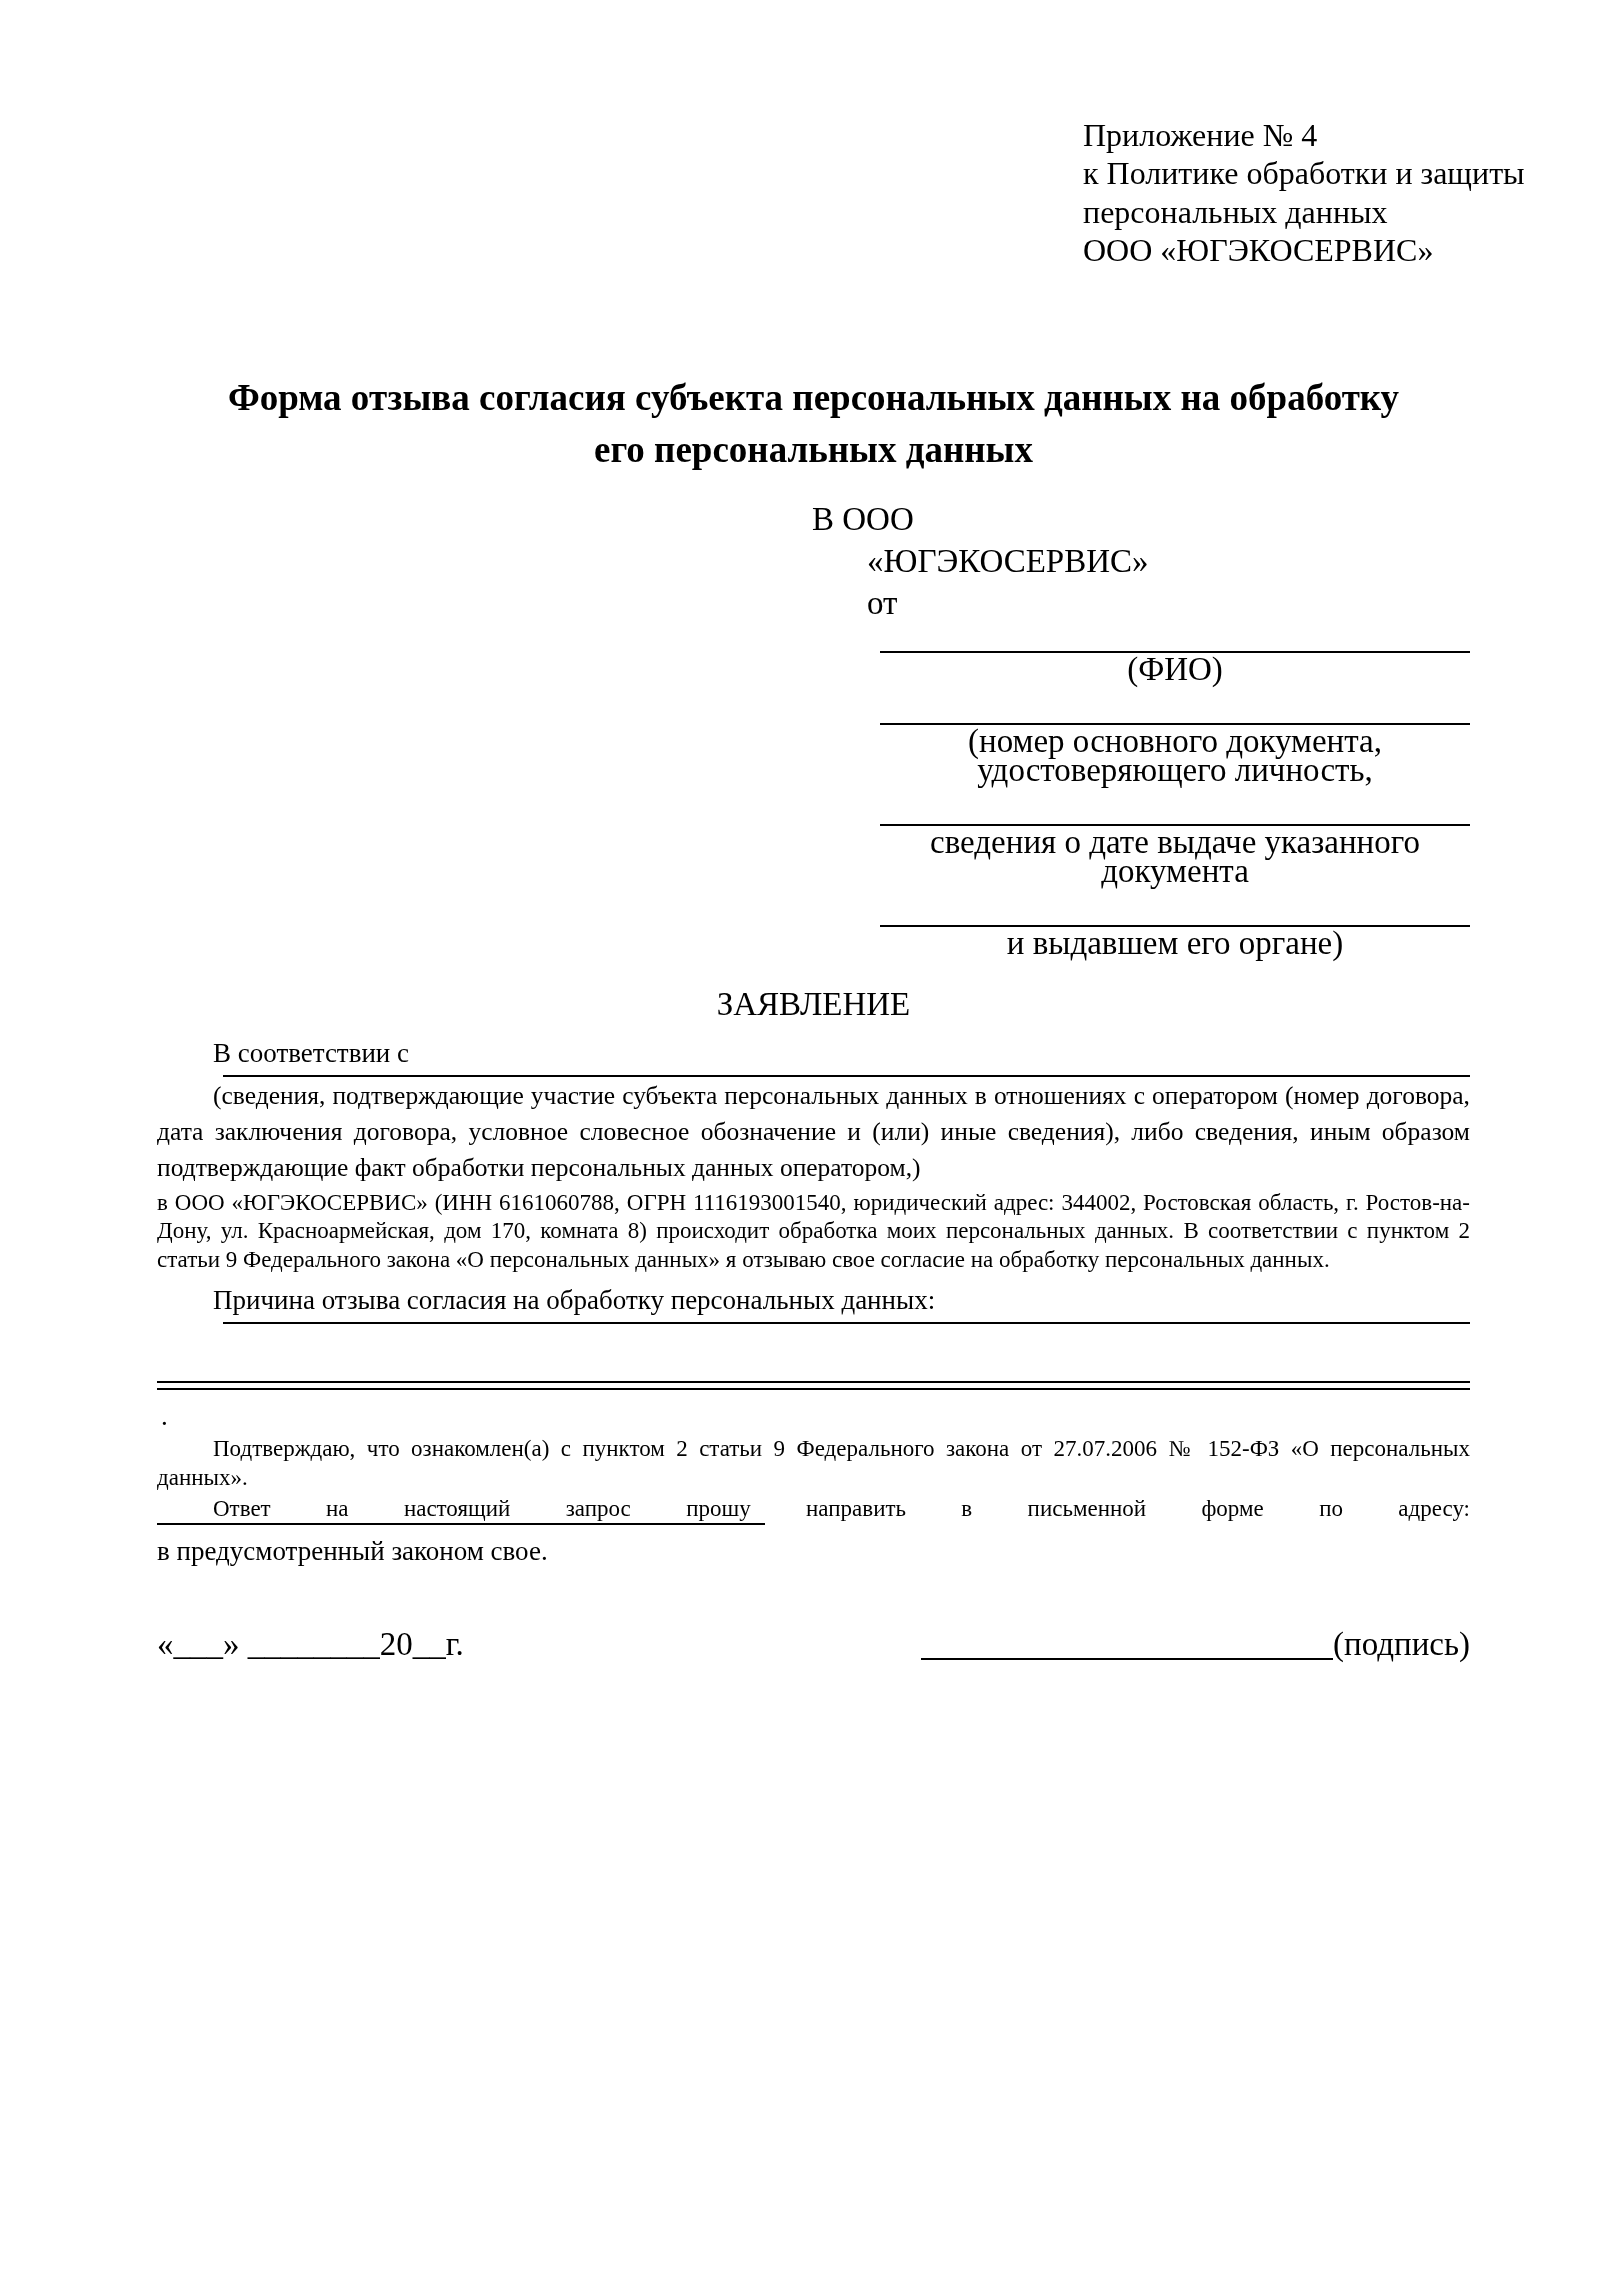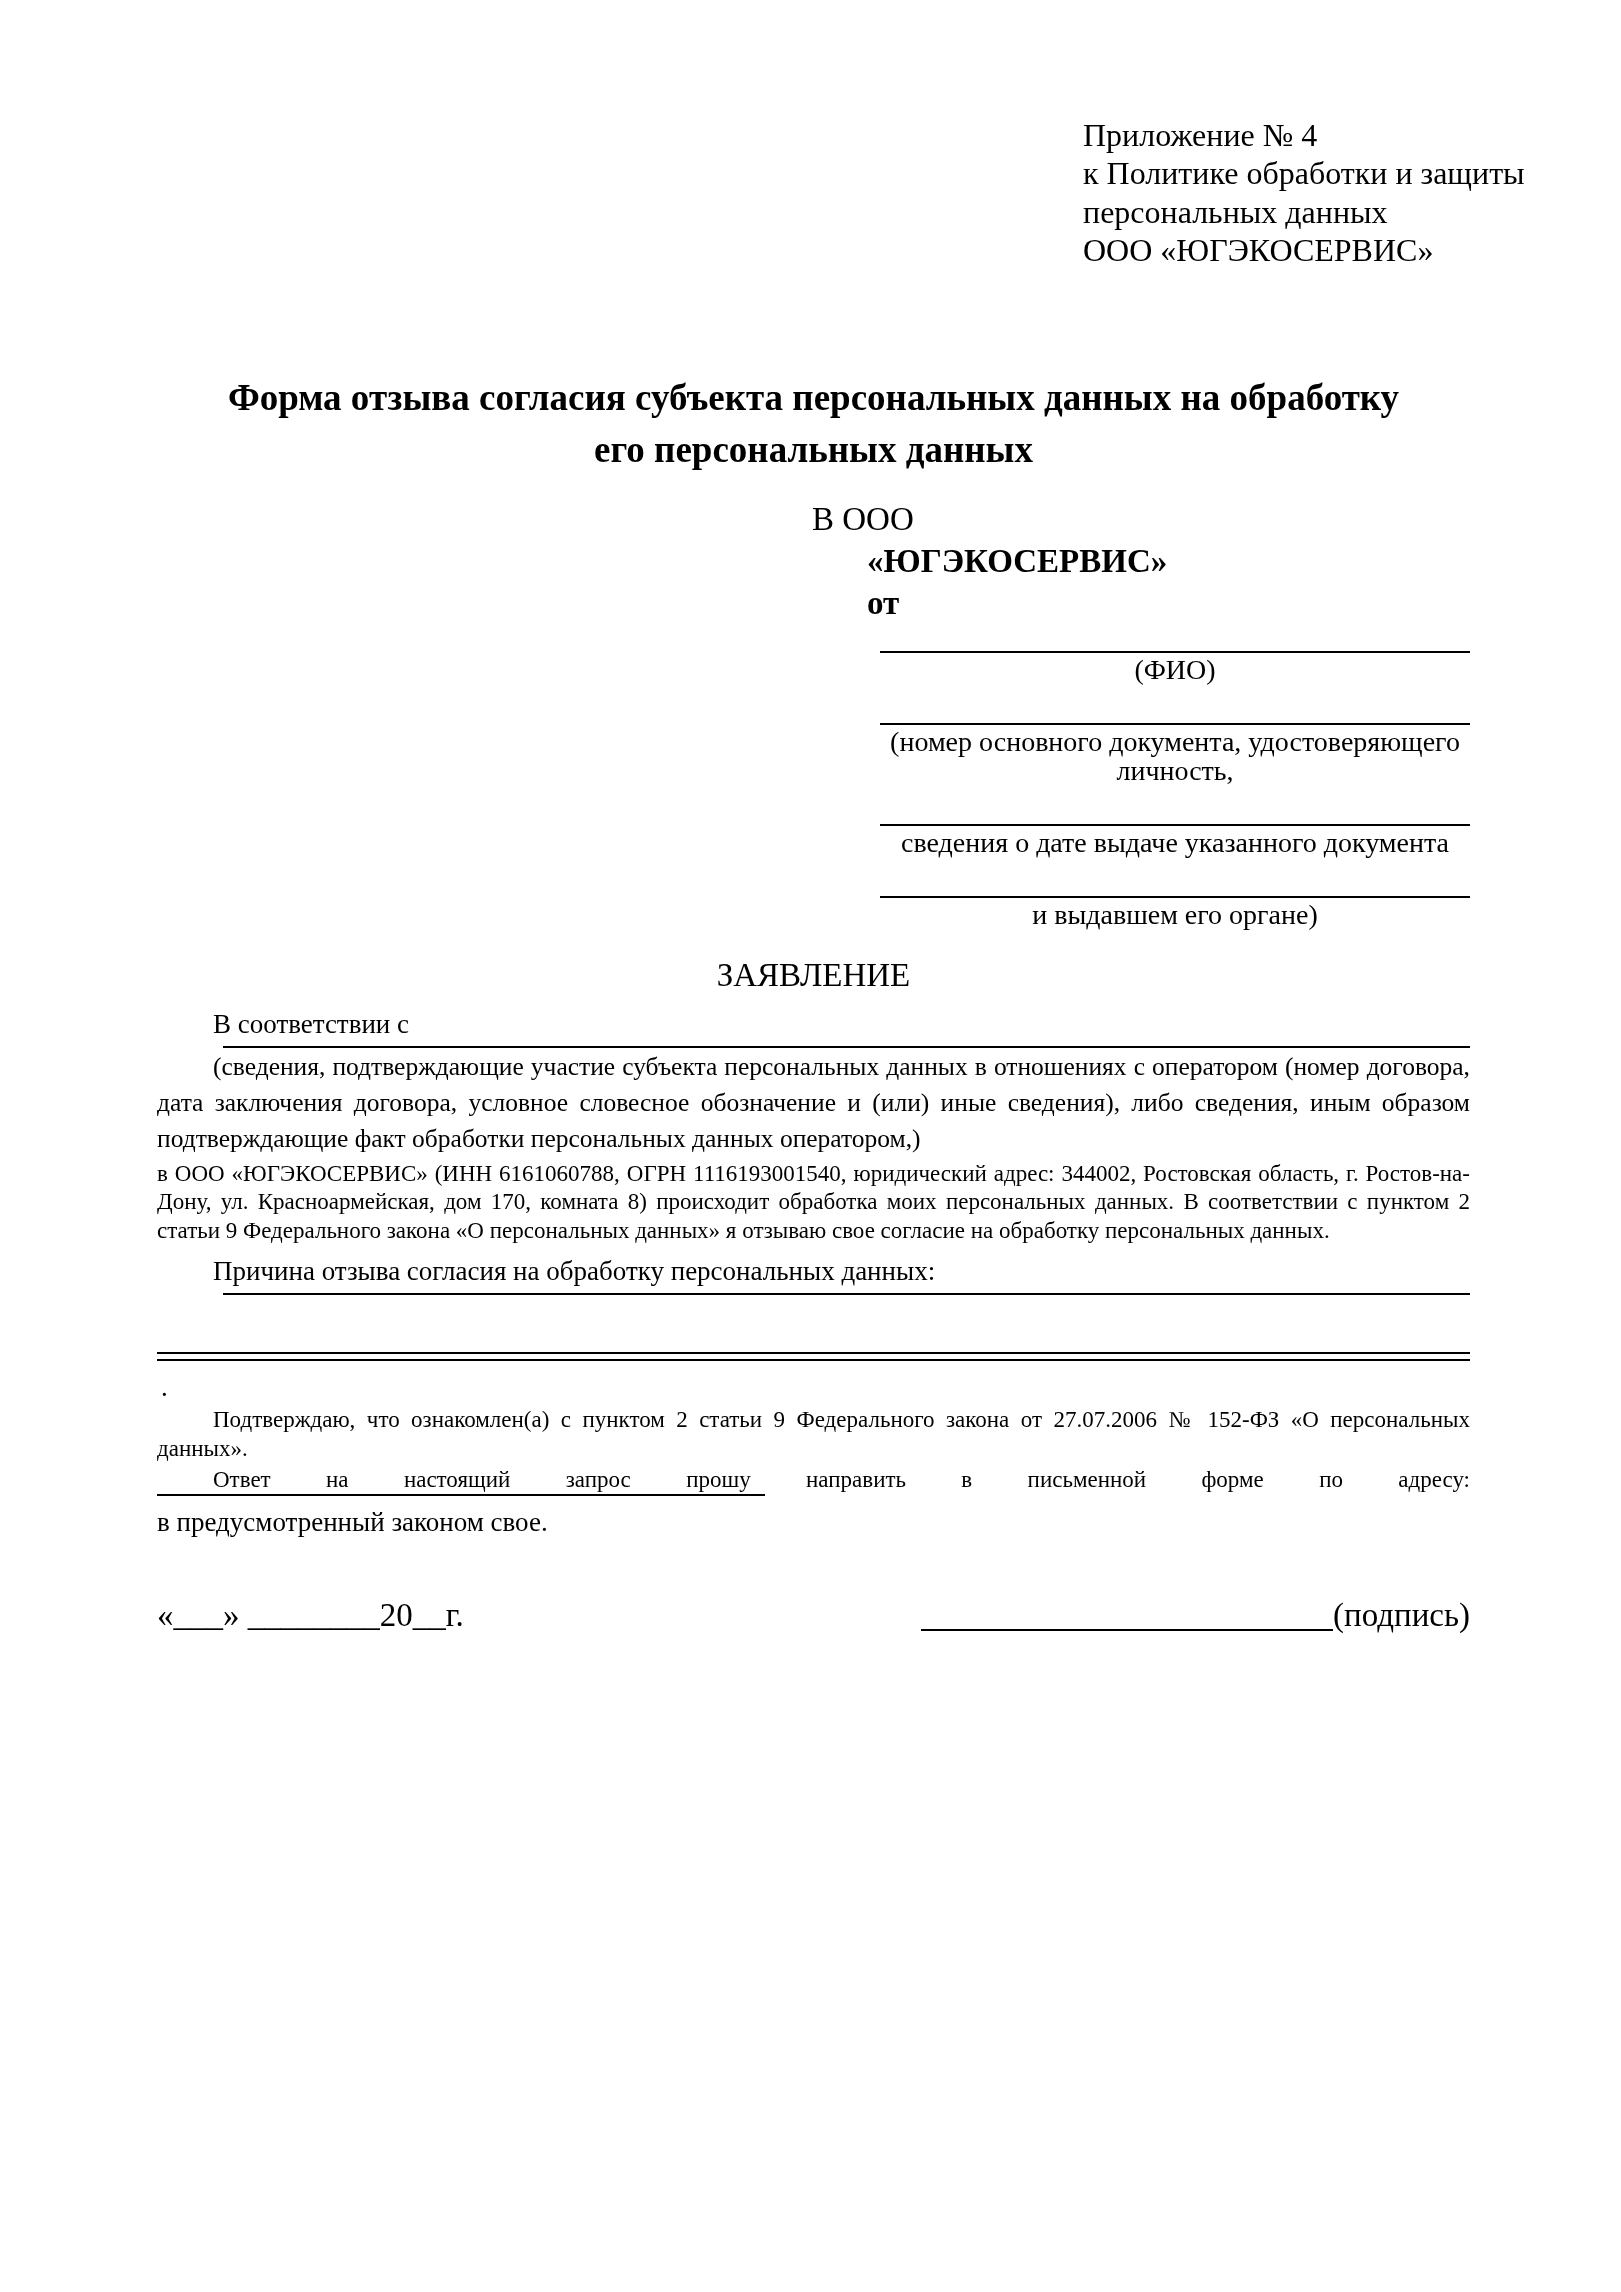--- a/index.html
+++ b/index.html
@@ -17,25 +17,25 @@
   
   .appendix { margin-left: 926px; font-size: 32px; line-height: 1.2; }
   .appendix > div { white-space: nowrap; }
 
   
   .title { margin-top: 102px; text-align: center; font-size: 37px; font-weight: bold; line-height: 1.42; }
 
   
   .addressee { margin-top: 21.6px; font-size: 33px; line-height: 42px; }
   .addr-l1 { margin-left: 655px; }
-  .addr-l2, .addr-l3 { margin-left: 710px; font-weight: bold; }
+  .addr-l2, .addr-l3 { margin-left: 710px; }
   .fields { margin-left: 723px; width: 590px; }
   .field + .field { margin-top: 11.8px; }
   .field-line { height: 29px; border-bottom: 2.9px solid #000; }
-  .field-caption { font-size: 28px; line-height: 29px; text-align: center; margin-top: 2px; }
+  .field-caption { font-size: 33px; line-height: 29px; text-align: center; margin-top: 2px; }
 
   .heading { margin-top: 25.5px; text-align: center; font-size: 33px; line-height: 43px; }
 
   .row { display: flex; font-size: 27px; line-height: 43px; height: 43px; flex-direction: column; }
   .row .label { white-space: nowrap; }
   .fill { flex: 1; border-bottom: 2.9px solid #000; margin-bottom: 4.9px; margin-left: 9.8px; }
   .fill--flush { margin-left: 0; }
 
   .intro-row  { margin-top: 5.9px; padding-left: 56px; }
   .reason-row { margin-top: 3.9px; padding-left: 56px; }

